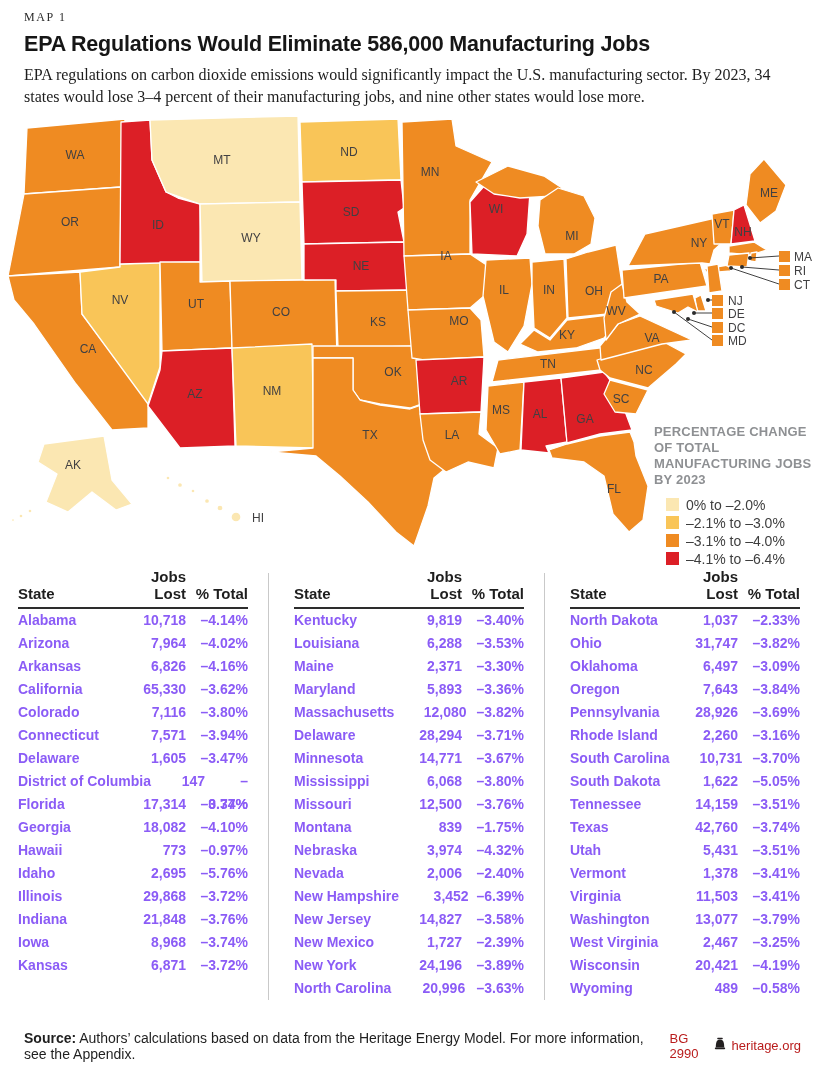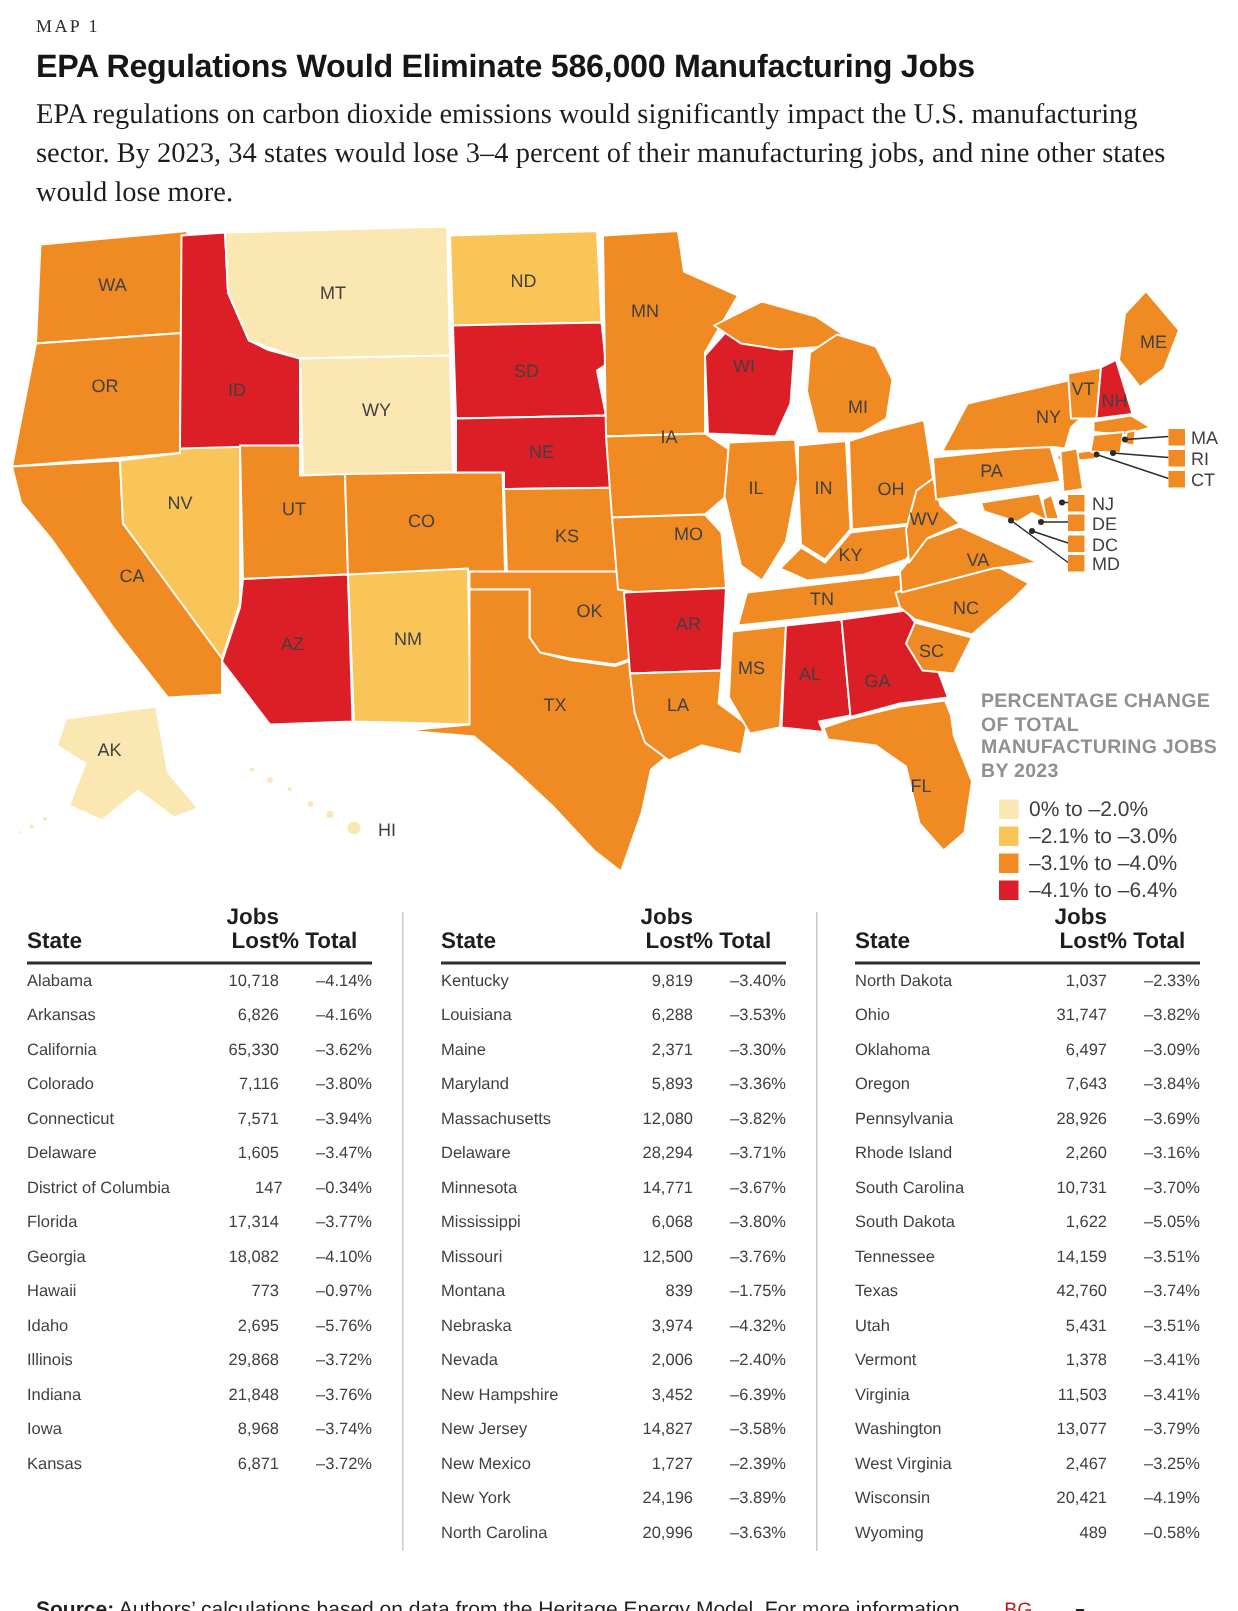--- a/index.html
+++ b/index.html
@@ -1,40 +1,40 @@
 <!DOCTYPE html>
 <html><head>
 <meta charset="utf-8">
 <style>
   html,body{margin:0;padding:0;background:#fff;}
   .page{width:825px;height:1074px;position:relative;background:#fff;overflow:hidden;
         font-family:"Liberation Sans",sans-serif;color:#2b2b2b;}
   .header{padding:10px 24px 0 24px;}
   .kicker{font-family:"Liberation Serif",serif;font-size:12px;letter-spacing:1.6px;color:#2b2b2b;}
   .title{margin-top:7px;font-size:21.5px;font-weight:bold;color:#161616;letter-spacing:-0.2px;}
-  .subtitle{margin-top:7px;font-family:"Liberation Serif",serif;font-size:19px;line-height:1.38;
+  .subtitle{margin-top:7px;font-family:"Liberation Serif",serif;font-size:16px;line-height:1.38;
             color:#1d1d1d;max-width:772px;}
   .map-wrap{position:relative;height:447px;margin-top:4px;}
   .map-wrap svg{position:absolute;left:0;top:0;}
   .map-label{font-size:12px;fill:#414042;}
   .legend{position:absolute;left:654px;top:312px;width:174px;}
   .legend-title{font-size:13px;font-weight:bold;color:#8e9093;line-height:1.22;letter-spacing:0.2px;}
   .legend-items{margin-top:9px;}
   .legend-item{display:flex;align-items:center;margin:2px 0;padding-left:12px;}
   .legend-swatch{width:13px;height:13px;margin-right:7px;flex:0 0 13px;}
   .legend-label{font-size:14px;color:#3e3e3e;}
   .tables{display:flex;margin-top:10px;padding-left:18px;}
   .tcol{width:230px;}
   .tdivider{width:1px;background:#c9c9c9;margin:4px 25px 0 20px;}
   .thead{display:flex;align-items:flex-end;border-bottom:2px solid #2d2d2d;padding-bottom:4px;
          font-weight:bold;color:#1e1e1e;font-size:15px;line-height:1.12;}
   .h-state{flex:1;}
   .h-jobs{width:78px;text-align:right;}
-  .h-pct{width:62px;text-align:left;}
-  .trow{display:flex;height:23px;line-height:23px;font-size:11px;color:#404040;}
+  .h-pct{width:62px;text-align:right;}
+  .trow{display:flex;height:23px;line-height:23px;font-size:14px;color:#8b5cf6;font-weight:bold;}
   .c-state{flex:1;white-space:nowrap;}
   .c-jobs{width:78px;text-align:right;}
   .c-pct{width:62px;text-align:right;}
   .footer{display:flex;justify-content:space-between;align-items:center;padding:0 24px;margin-top:30px;}
   .source{font-size:14px;color:#1f1f1f;}
   .source b{font-weight:bold;}
   .footer-right{display:flex;align-items:center;font-size:13px;color:#b91c1c;}
   .doc-id{margin-right:10px;}
   .bell{margin-right:5px;display:inline-block;}
   .site{font-size:13px;}
@@ -233,20 +233,25 @@
           </span>
         <span class="h-pct">% Total</span>
       </div>
       <div class="tbody">
           <div class="trow">
             <span class="c-state">Alabama</span>
             <span class="c-jobs">10,718</span>
             <span class="c-pct">–4.14%</span>
           </div>
           <div class="trow">
+            <span class="c-state">Arizona</span>
+            <span class="c-jobs">7,964</span>
+            <span class="c-pct">–4.02%</span>
+          </div>
+          <div class="trow">
             <span class="c-state">Arkansas</span>
             <span class="c-jobs">6,826</span>
             <span class="c-pct">–4.16%</span>
           </div>
           <div class="trow">
             <span class="c-state">California</span>
             <span class="c-jobs">65,330</span>
             <span class="c-pct">–3.62%</span>
           </div>
           <div class="trow">

